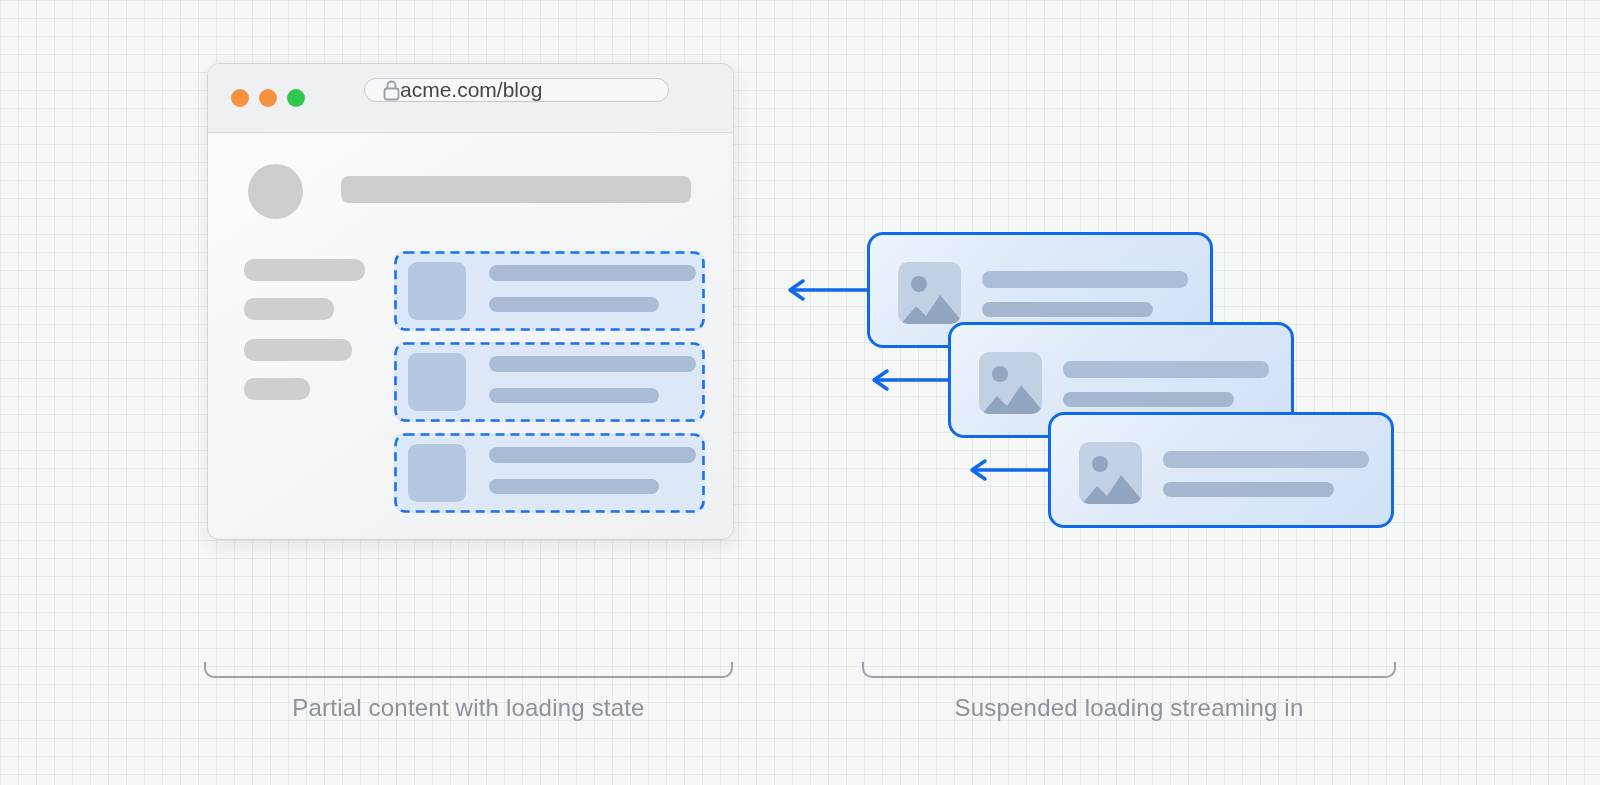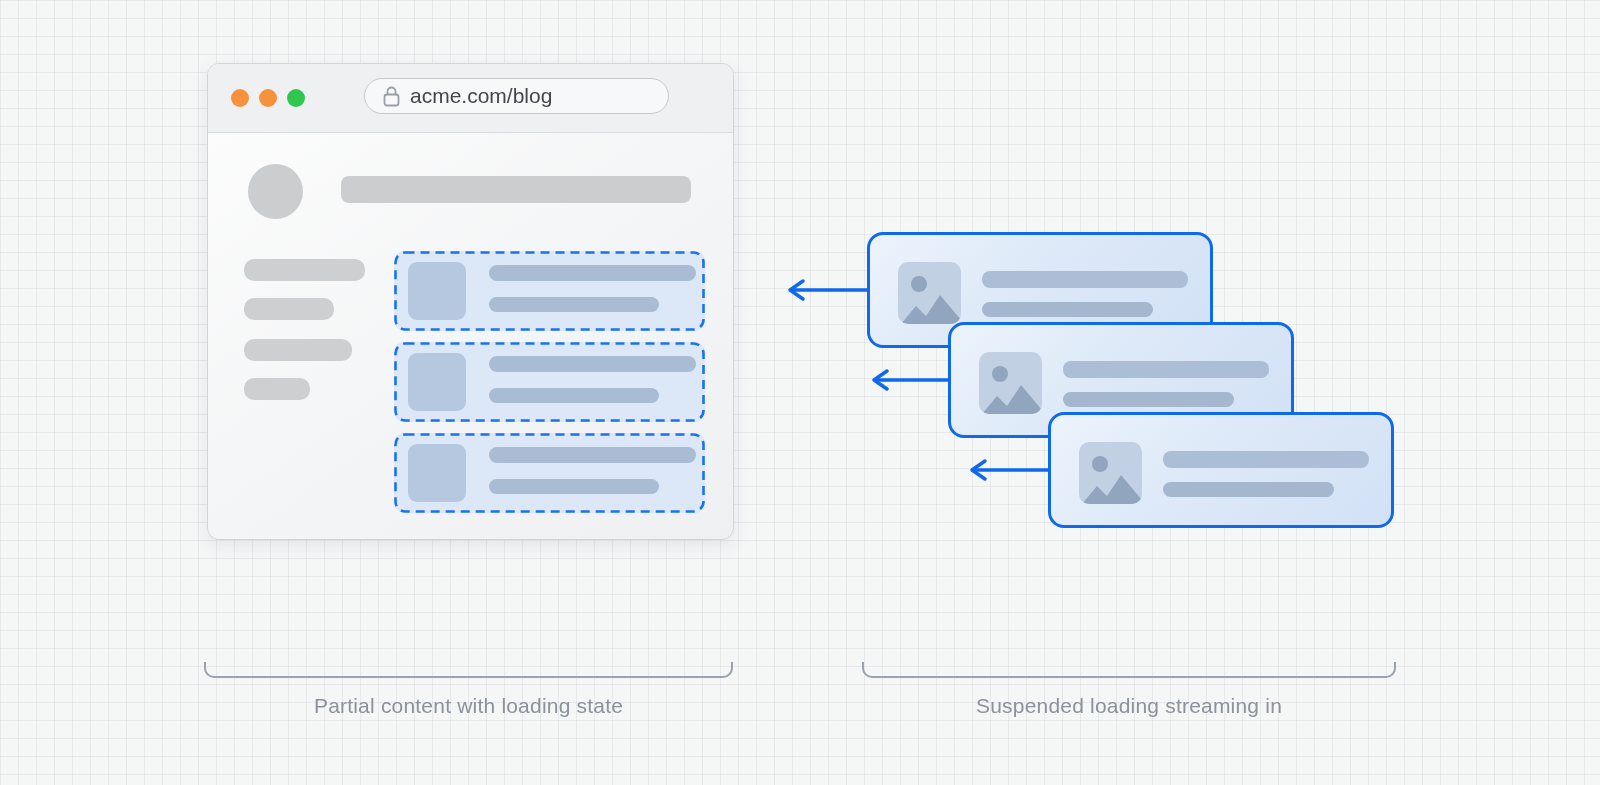--- a/index.html
+++ b/index.html
@@ -24,23 +24,23 @@
     box-shadow:0 6px 18px rgba(40,50,60,.08);
   }
   .titlebar{
     position:absolute;left:0;top:0;right:0;height:68px;
     background:#eef0f1;border-bottom:1px solid #d9dbdd;
     border-radius:12px 12px 0 0;
   }
   .dots{position:absolute;left:23px;top:25px;display:flex;gap:10px;}
   .dot{width:18px;height:18px;border-radius:50%;display:inline-block;}
   .urlbar{
-    position:absolute;left:156px;top:14px;width:305px;height:36px;
+    position:absolute;left:156px;top:14px;width:305px;height:24px;
     box-sizing:border-box;border:1.5px solid #c6c9cc;border-radius:21px;
-    background:#f7f8f9;display:flex;align-items:center;gap:10px;
+    background:#f7f8f9;display:flex;align-items:center;
     padding-left:18px;color:#42474d;font-size:21px;
   }
   .lock{flex:0 0 auto;}
   .urltext{white-space:nowrap;}
 
   
   .avatar{position:absolute;left:40px;top:100px;width:55px;height:55px;border-radius:50%;background:#cbcdcf;}
   .heading-bar{position:absolute;left:133px;top:112px;width:350px;height:27px;border-radius:8px;background:#cbcdcf;}
   .sbar{position:absolute;left:36px;height:22px;border-radius:10px;background:#cdcfd1;}
 
@@ -72,21 +72,21 @@
   .arrow{position:absolute;width:85px;height:28px;}
 
   
   .bracket{
     position:absolute;top:662px;height:16px;box-sizing:border-box;
     border:2px solid #9aa2ad;border-top:none;
     border-radius:0 0 10px 10px;
   }
   .caption{
     position:absolute;top:694px;text-align:center;
-    font-size:21px;color:#8b929b;letter-spacing:.2px;
+    font-size:24px;color:#8b929b;letter-spacing:.2px;
   }
 </style>
 </head>
 <body>
 
 <div class="canvas">
 
   <div class="browser">
     <div class="titlebar">
       <div class="dots">

